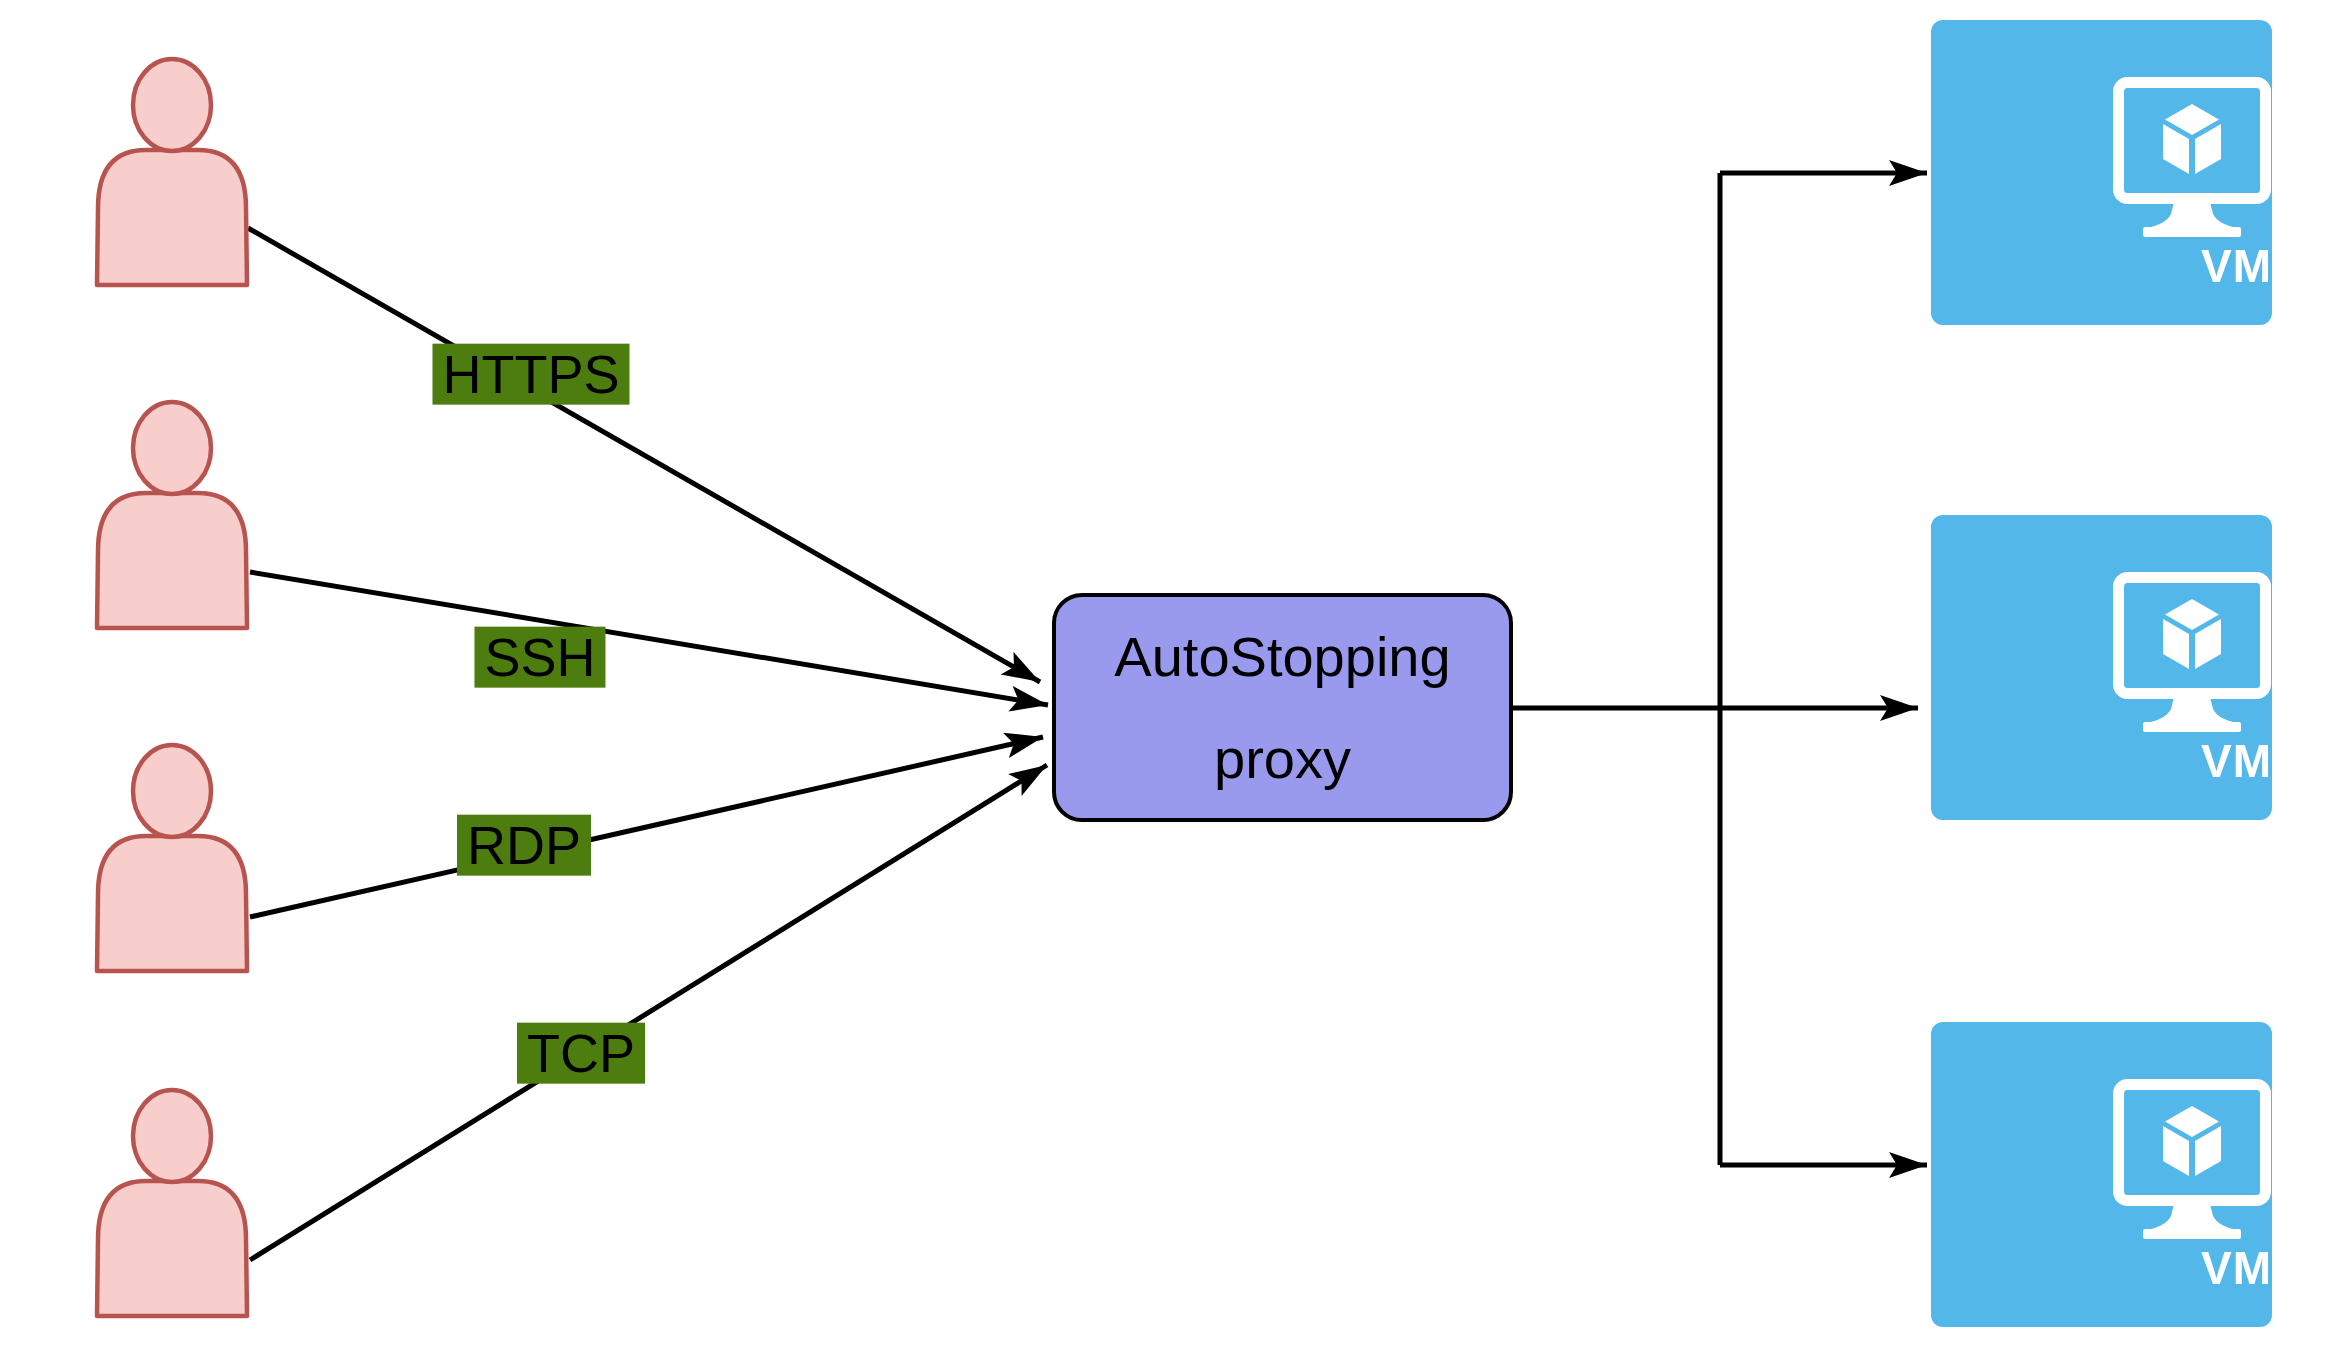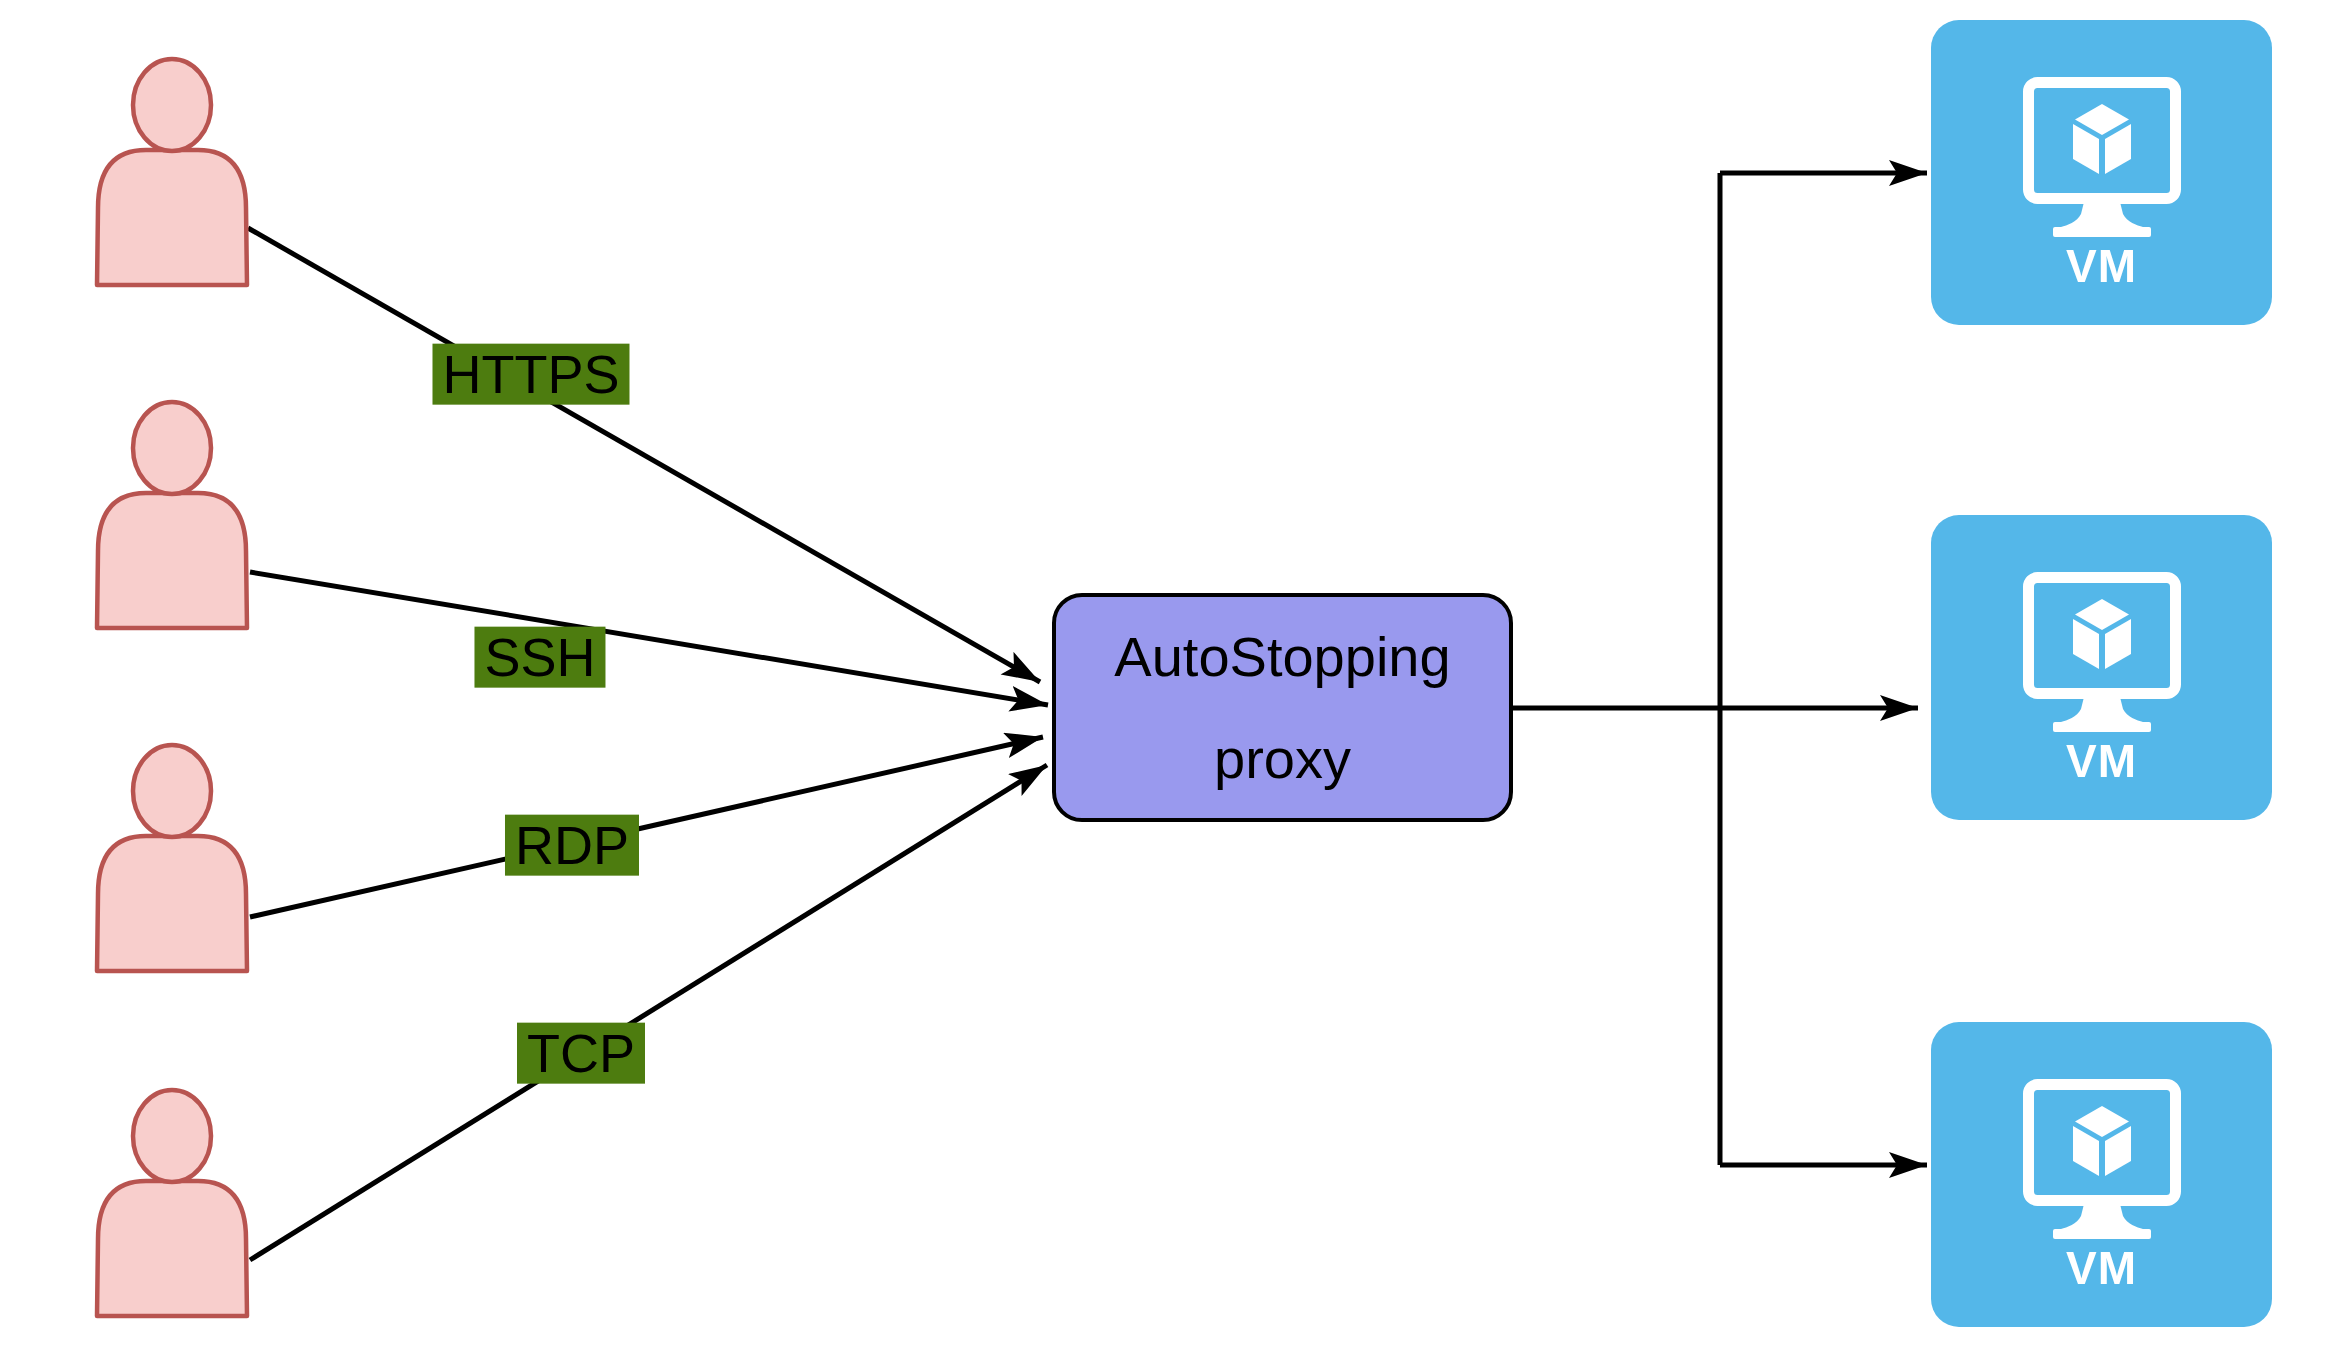--- a/index.html
+++ b/index.html
@@ -38,24 +38,24 @@
     font-size:56px;
     line-height:1.25;
     text-align:center;
     gap:32px;
   }
   .vm-node{
     position:absolute;
     left:1931px;
     width:341px;height:305px;
     background:#54B7E9;
-    border-radius:28px;
+    border-radius:12px;
     display:flex;
     flex-direction:column;
-    align-items:center;
+    align-items:flex-end;
     padding-top:57px;
     box-sizing:border-box;
   }
   .vm-node.vm1{top:20px;}
   .vm-node.vm2{top:515px;}
   .vm-node.vm3{top:1022px;}
   .vm-label{
     color:#fff;
     font-weight:bold;
     font-size:46px;
@@ -115,21 +115,21 @@
     <g stroke-width="4.5" stroke-linejoin="round" stroke="#B85450">
       <g fill="#F8CECC">
         <path d="M4 229 L5 152 C5 105 29 94 53 94 L105 94 C129 94 153 105 153 152 L154 229 Z"></path>
         <ellipse cx="79" cy="49" rx="39" ry="46"></ellipse>
       </g>
     </g>
   </svg>
 
   <div class="proto-label" style="left:531px;top:374px">HTTPS</div>
   <div class="proto-label" style="left:540px;top:657px">SSH</div>
-  <div class="proto-label" style="left:572px;top:845px">RDP</div>
+  <div class="proto-label" style="left:524px;top:845px">RDP</div>
   <div class="proto-label" style="left:581px;top:1053px">TCP</div>
 
   <div class="proxy-node">
     <span>AutoStopping</span>
     <span>proxy</span>
   </div>
 
   <div class="vm-node vm1">
     <svg width="160" height="160" viewBox="0 0 160 160" color="#FFFFFF">
       <rect x="6.5" y="5.5" width="147" height="116" rx="9" fill="none" stroke="currentColor" stroke-width="11"></rect>

